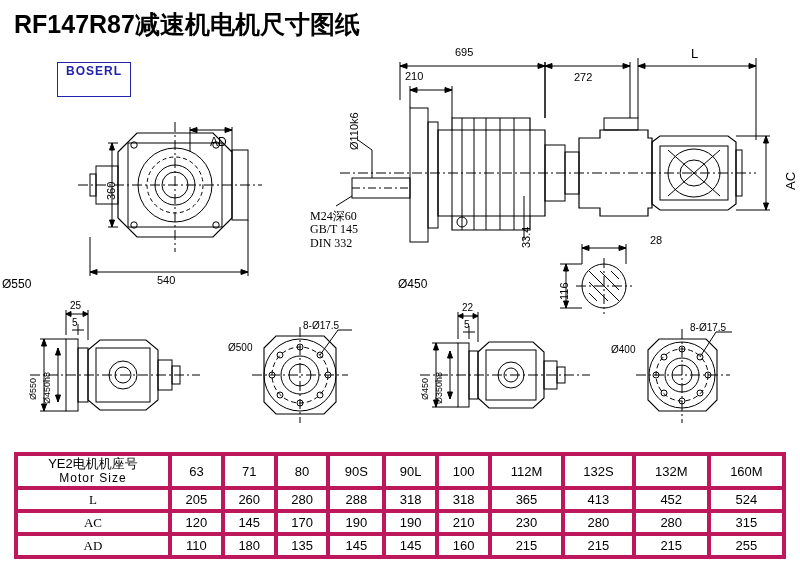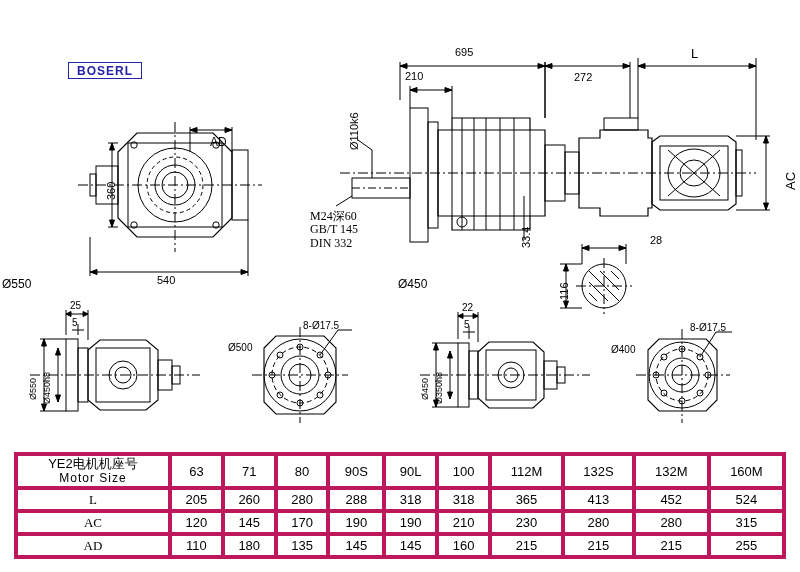--- a/index.html
+++ b/index.html
@@ -14,25 +14,25 @@
   #root{position:relative;width:800px;height:572px;}
 
   .title{
     position:absolute;left:14px;top:8px;
     font-size:25px;font-weight:bold;
     letter-spacing:0px;
     font-family:"Liberation Sans", sans-serif;
   }
 
   .logo{
-    position:absolute;left:68px;top:62px;
+    position:absolute;left:57px;top:62px;
     border:1px solid #2222aa;
     color:#2222aa;
     font-size:12px;font-weight:bold;
-    padding:1px 8px 0 8px;
+    padding:1px 8px 18px 8px;
     letter-spacing:1px;
   }
 
   svg.draw{position:absolute;left:0;top:0;width:800px;height:572px;}
 
   .lbl{
     position:absolute;
     font-size:11px;
     font-family:"Liberation Sans", sans-serif;
     white-space:nowrap;
@@ -68,20 +68,21 @@
     font-weight:normal;
   }
   .hdr-cn{font-size:13px;line-height:15px;font-family:"Liberation Sans",sans-serif;}
   .hdr-en{font-size:12px;line-height:15px;letter-spacing:1px;font-family:"Liberation Sans",sans-serif;}
 </style>
 </head>
 <body>
 
 <div id="root">
 
+  <div class="title">RF147R87减速机电机尺寸图纸</div>
   <div class="logo">BOSERL</div>
 
   <svg class="draw" viewBox="0 0 800 572">
     <g stroke="#000" fill="none" stroke-width="1">
 
       <path d="M118,152 L137,133 L213,133 L232,152 L232,218 L213,237 L137,237 L118,218 Z" stroke-width="1.2"></path>
       <rect x="128" y="143" width="94" height="84"></rect>
       <circle cx="175" cy="185" r="37"></circle>
       <circle cx="175" cy="185" r="28" stroke-dasharray="4 3"></circle>
       <circle cx="175" cy="185" r="20"></circle>

